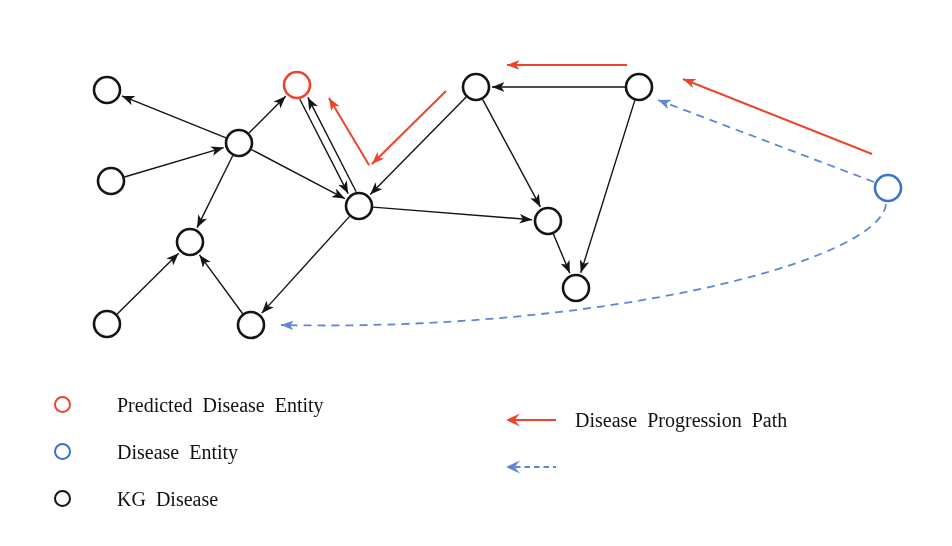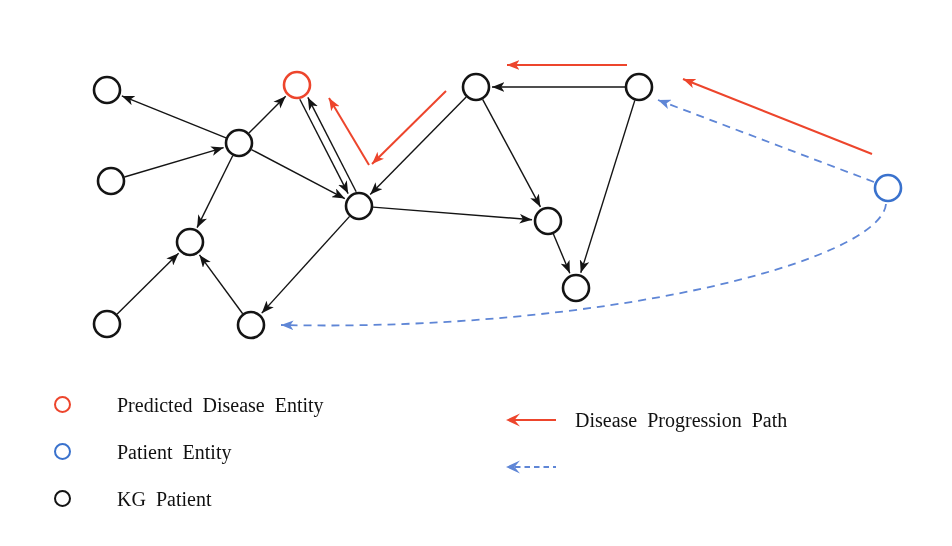--- a/index.html
+++ b/index.html
@@ -75,25 +75,25 @@
       <circle cx="107" cy="324" r="13" fill="#ffffff" stroke="#141414" stroke-width="2.6"></circle>
     </svg>
 
   <div class="legend-col col-entities">
     <div class="lrow">
       <span class="sym sym-red"></span>
       <span class="llabel">Predicted Disease Entity</span>
     </div>
     <div class="lrow">
       <span class="sym sym-blue"></span>
-      <span class="llabel">Patient Entity</span>
+      <span class="llabel">Disease Entity</span>
     </div>
     <div class="lrow">
       <span class="sym sym-black"></span>
-      <span class="llabel">KG Patient</span>
+      <span class="llabel">KG Disease</span>
     </div>
   </div>
 
   <div class="legend-col col-edges">
     <div class="lrow">
       <svg class="legend-arrow" width="54" height="16" viewBox="0 0 54 16">
         <path d="M2 8 L16 1.5 L10.5 8 L16 14.5 Z" fill="var(--c-red)"></path>
         <line x1="10" y1="8" x2="52" y2="8" stroke="var(--c-red)" stroke-width="2.2"></line>
       </svg>
       <span class="llabel">Disease Progression Path</span>

